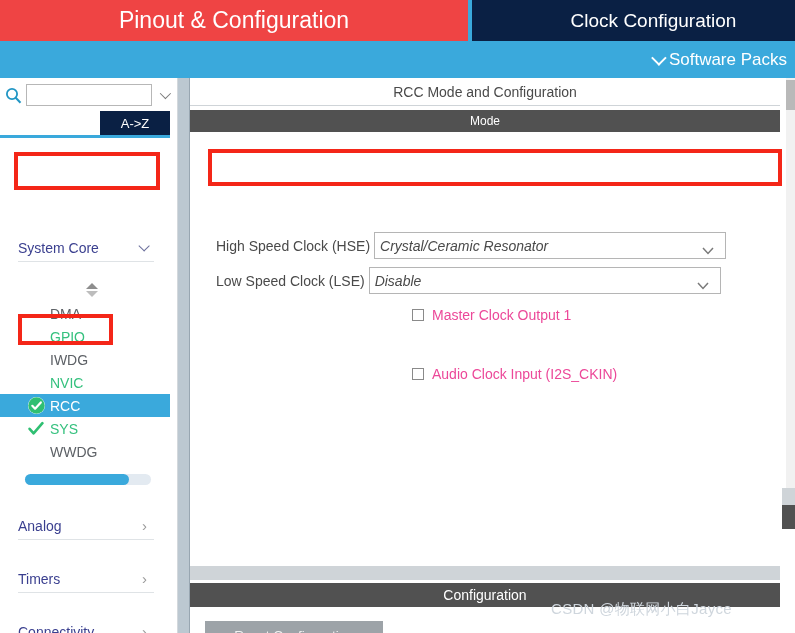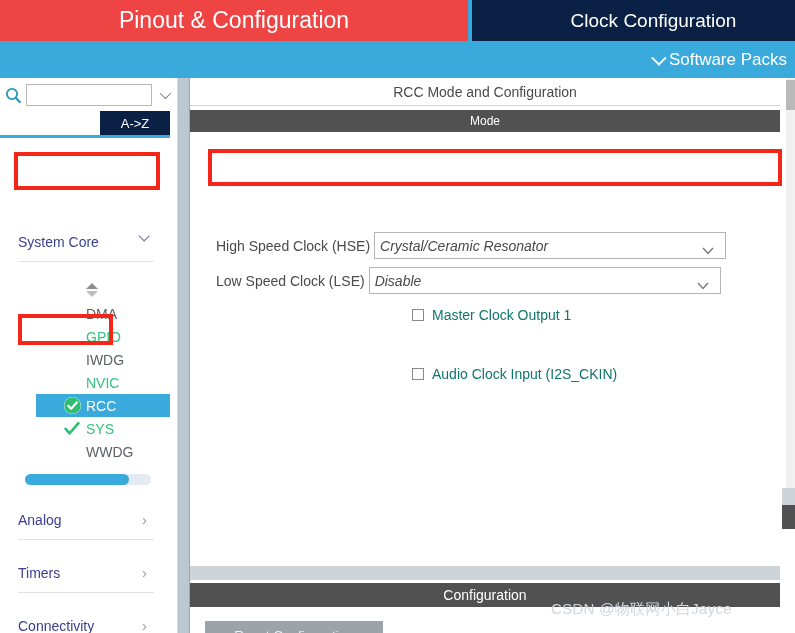--- a/index.html
+++ b/index.html
@@ -65,21 +65,21 @@
     position: absolute; top: 0; height: 24px;
     display: flex; align-items: center; justify-content: center;
     font-size: 13px; color: #ffffff;
   }
   .cat-tab.sel { left: 0; width: 100px; background: #3aa9dc; }
   .cat-tab.unsel { left: 100px; width: 70px; background: #0a2044; }
   .cat-tabs-underline { position:absolute; left:0; top:57px; width:170px; height:3px; background:#3aa9dc; }
 
   .group-header {
     position: absolute; left: 18px; width: 136px; height: 28px;
-    display: flex; align-items: flex-start; justify-content: space-between;
+    display: flex; align-items: center; justify-content: space-between;
     color: #3a3f8f; font-size: 14px; background: #fff;
     border-bottom: 1px solid #dfe3e6;
   }
   .group-header .gh-chev {
     width: 8px; height: 8px;
     border-right: 1.8px solid #6b6f9c; border-bottom: 1.8px solid #6b6f9c;
     transform: rotate(45deg) translateY(-3px); margin-right: 8px;
   }
   .group-header .gh-arrow {
     color: #9a9a9a; font-size: 15px; margin-right: 7px; line-height: 1;
@@ -90,21 +90,21 @@
   #grp-conn   { top: 540px; }
 
   .spinner {
     position: absolute; left: 82px; top: 203px; width: 20px; height: 18px;
     display: flex; flex-direction: column; align-items: center; justify-content: center; gap: 2px;
   }
   .spin-up, .spin-dn { width: 0; height: 0; border-left: 6px solid transparent; border-right: 6px solid transparent; }
   .spin-up { border-bottom: 6px solid #8e8e8e; }
   .spin-dn { border-top: 6px solid #bdbdbd; }
 
-  .per-list { position: absolute; left: 0; top: 224px; width: 170px; padding-left: 36px; }
+  .per-list { position: absolute; left: 0; top: 224px; width: 170px; }
   .per-item {
     position: relative; height: 23px; display: flex; align-items: center;
     font-size: 14px; padding-left: 50px;
   }
   .per-item.gray  { color: #5d6166; }
   .per-item.green { color: #35c17e; }
   .per-item.sel   { background: #3aa9dc; color: #ffffff; }
   .per-badge-circle {
     position: absolute; left: 28px; top: 3px; width: 17px; height: 17px;
     border-radius: 50%; background: #ffffff;
@@ -154,21 +154,21 @@
     display: flex; align-items: center;
   }
   .combo-value { font-size: 14px; color: #4a4a4a; padding-left: 5px; font-style: italic; }
   .combo-arrow { position: absolute; right: 11px; top: 8px; }
 
   .check-row { position: absolute; left: 222px; height: 22px; display: flex; align-items: center; gap: 8px; }
   #chk-mco1 { top: 226px; }
   #chk-mco2 { top: 261px; }
   #chk-i2s  { top: 285px; }
   .cb-box { width: 12px; height: 12px; border: 1px solid #8a8a8a; background: #fff; }
-  .check-label { font-size: 14px; color: #0f766e; }
+  .check-label { font-size: 14px; color: #ec4899; }
 
   .panel-gap { position: absolute; left: 0; top: 488px; width: 590px; height: 14px; background: #cfd4d8; }
   .config-header {
     position: absolute; left: 0; top: 505px; width: 590px; height: 24px;
     background: #515151; color: #ffffff; font-size: 14px;
     display: flex; align-items: center; justify-content: center;
   }
   .reset-btn {
     position: absolute; left: 15px; top: 543px; width: 178px; height: 29px;
     background: #9da3a8; border: none; color: #f2f2f2; font-size: 13.5px;

